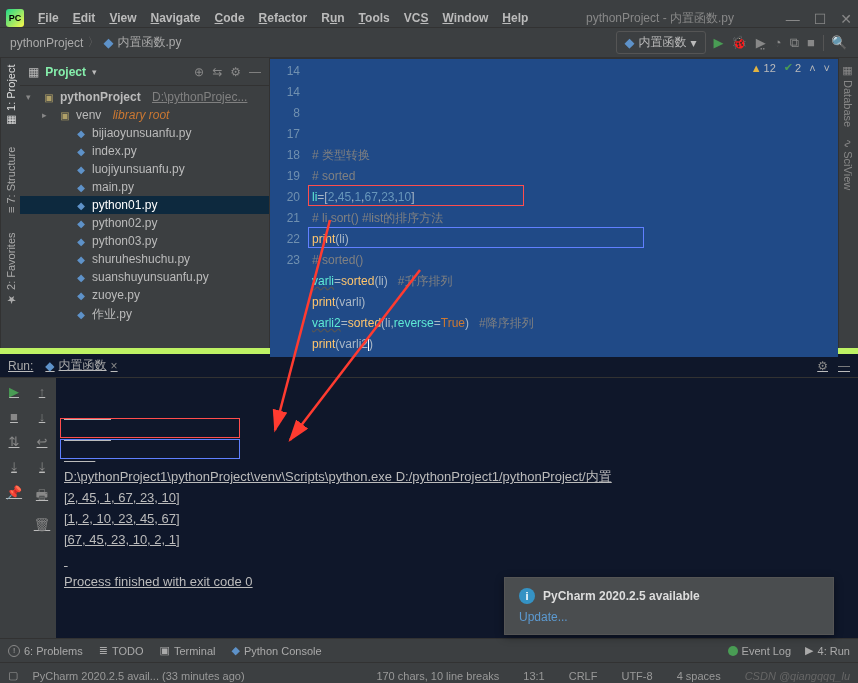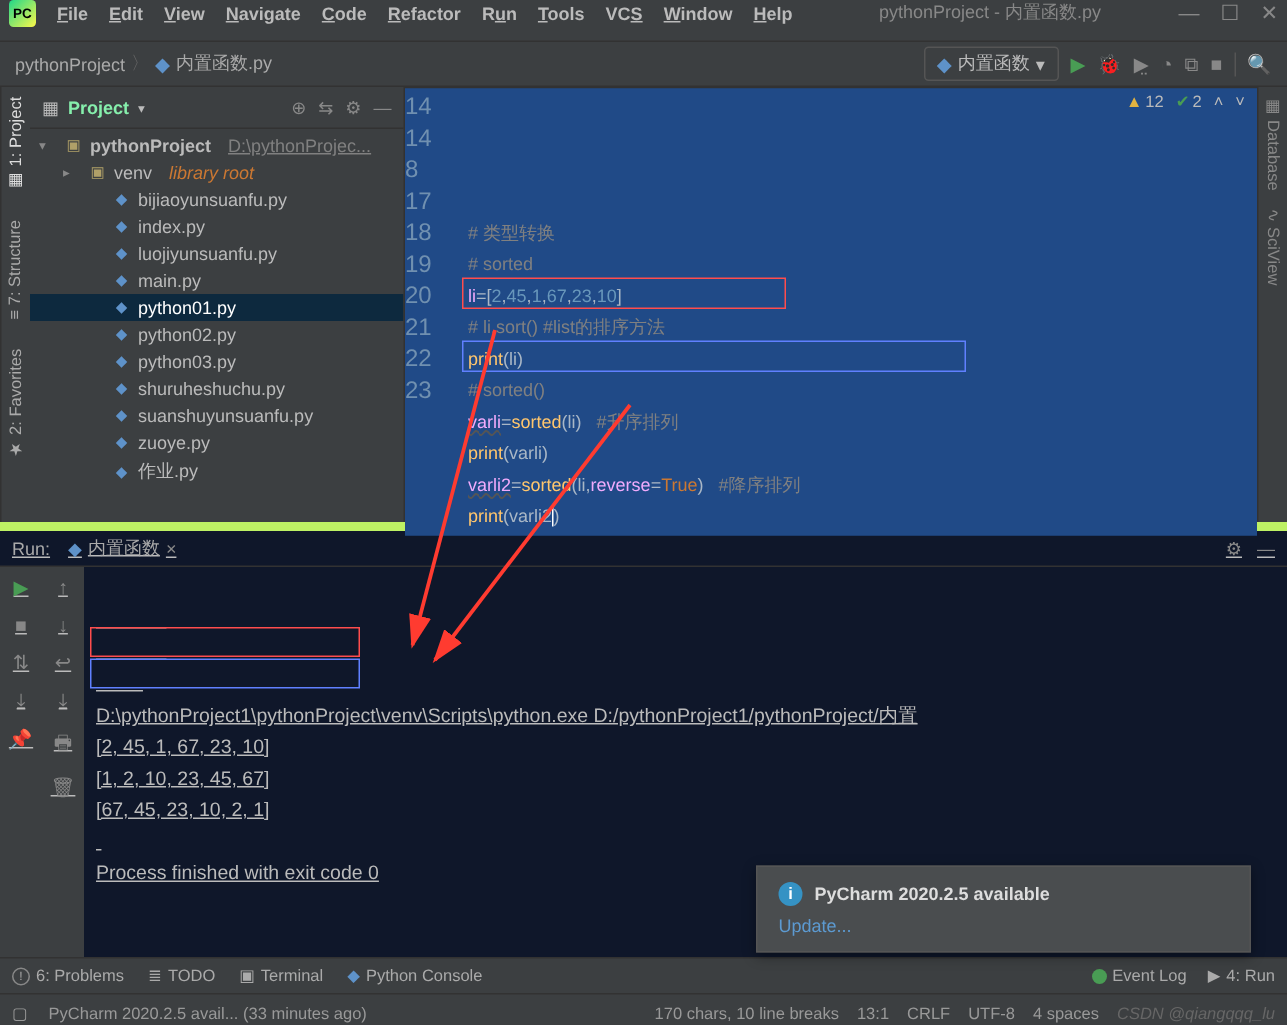--- a/index.html
+++ b/index.html
@@ -1,18 +1,18 @@
 <!DOCTYPE html>
 <html><head>
 <meta charset="utf-8">
 <style>
 * { margin: 0; padding: 0; box-sizing: border-box; font-family: "Segoe UI", Arial, sans-serif; }
 body { background: #3c3f41; color: #bbb; font-size: 12px; width: 858px; height: 683px; overflow: hidden; position: relative; }
 
-.titlebar { height: 28px; background: #3c3f41; display: flex; align-items: flex-start; padding: 0 6px; border-bottom: 1px solid #323232; }
+.titlebar { height: 28px; background: #3c3f41; display: flex; align-items: flex-end; padding: 0 6px; border-bottom: 1px solid #323232; }
 .titlebar .logo { width: 18px; height: 18px; background: linear-gradient(135deg,#21d789,#fcf84a); border-radius: 3px; display:flex; align-items:center; justify-content:center; font-size:9px; font-weight:bold; color:#000; }
 .titlebar .menu { display: flex; gap: 2px; margin-left: 8px; font-weight: bold; }
 .titlebar .menu span { padding: 2px 6px; cursor: pointer; }
 .titlebar .menu span u { text-decoration: underline; }
 .titlebar .title { flex: 1; text-align: center; color: #888; font-size: 12px; }
 .titlebar .wbtns { display:flex; gap:14px; color:#888; font-size:14px; }
 
 .navbar { height: 30px; background: #3c3f41; display: flex; align-items: center; padding: 0 10px; border-bottom: 1px solid #323232; }
 .navbar .crumbs { display: flex; align-items: center; gap: 4px; color:#aaa; }
 .navbar .crumbs .sep { color:#666; }
@@ -47,25 +47,25 @@
 .ind1 { padding-left: 22px; }
 .ind2 { padding-left: 38px; }
 
 .editor-area { flex:1; display:flex; flex-direction:column; background:#2b2b2b; }
 .editor-tabs { height:28px; display:flex; align-items:center; background:#3c3f41; border-bottom:1px solid #323232; overflow:hidden; }
 .etab { padding:4px 10px; display:flex; align-items:center; gap:4px; color:#bbb; cursor:pointer; border-right:1px solid #323232; font-size:12px; }
 .etab.active { background:#4e5254; border-bottom:2px solid #4a88c7; color:#fff; }
 .etab .x { color:#888; font-size:10px; margin-left:2px; }
 .etab-more { padding:4px 6px; color:#888; }
 .editor-body { flex:1; display:flex; background:#204a87; position:relative; }
-.gutter { width:38px; background:#204a87; padding:2px 8px 2px 0; color:#7090b0; font-family:Consolas,monospace; font-size:16px; line-height:21px; }
+.gutter { width:38px; background:#204a87; text-align:right; padding:2px 8px 2px 0; color:#7090b0; font-family:Consolas,monospace; font-size:12px; line-height:21px; }
 .code { flex:1; padding:2px 4px; font-family:Consolas,monospace; font-size:12px; line-height:21px; white-space:pre; background:#204a87; color:#a9b7c6; position:relative; }
 .c-cm { color:#808080; }
 .c-kw { color:#cc7832; }
-.c-id { color:#f0abfc; }
+.c-id { color:#5eead4; }
 .c-num { color:#6897bb; }
 .c-call { color:#ffc66d; }
 .c-caret { border-left:1px solid #fff; }
 .wavy { text-decoration: underline wavy #555; }
 .redbox { position:absolute; border:1.5px solid #ff4d4d; pointer-events:none; }
 .bluebox { position:absolute; border:1.5px solid #6080ff; pointer-events:none; }
 .editor-status { position:absolute; top:2px; right:8px; display:flex; gap:8px; font-size:11px; align-items:center; z-index:2; }
 .editor-status .warn { display:flex; gap:2px; align-items:center; }
 
 .run-panel { border-top:6px solid #bef264; background:#0f172a;text-decoration:underline; }
@@ -80,21 +80,21 @@
 .notification { position:absolute; right:24px; bottom:48px; width:330px; background:#4a4d4f; border:1px solid #555; padding:10px 14px; box-shadow:0 2px 8px rgba(0,0,0,.4); }
 .notification .nt { display:flex; align-items:center; gap:8px; color:#ddd; font-weight:bold; margin-bottom:6px; }
 .notification .nt .bi { width:16px; height:16px; border-radius:50%; background:#3592c4; color:#fff; display:flex; align-items:center; justify-content:center; font-size:11px; font-weight:bold; }
 .notification .link { color:#5c9ad1; cursor:pointer; }
 
 .bottom-tabs { height:24px; background:#3c3f41; border-top:1px solid #323232; display:flex; align-items:center; padding:0 8px; gap:16px; color:#aaa; font-size:11px; }
 .bottom-tabs .bt { display:flex; align-items:center; gap:4px; cursor:pointer; }
 .bottom-tabs .right { margin-left:auto; display:flex; gap:14px; }
 
 .statusbar { height:26px; background:#3c3f41; border-top:1px solid #323232; display:flex; align-items:center; padding:0 8px; gap:14px; color:#999; font-size:11px; }
-.statusbar .s-right { margin-left:auto; display:flex; gap:12px; align-items:center;text-align:right; }
+.statusbar .s-right { margin-left:auto; display:flex; gap:24px; align-items:center;text-align:right; }
 .watermark { color:#666; font-style:italic; }
 
 svg.arrow-ann { position:absolute; pointer-events:none; z-index:5; }
 </style>
 </head>
 <body>
 
 <div class="titlebar">
   <div class="logo">PC</div>
   <div class="menu">

